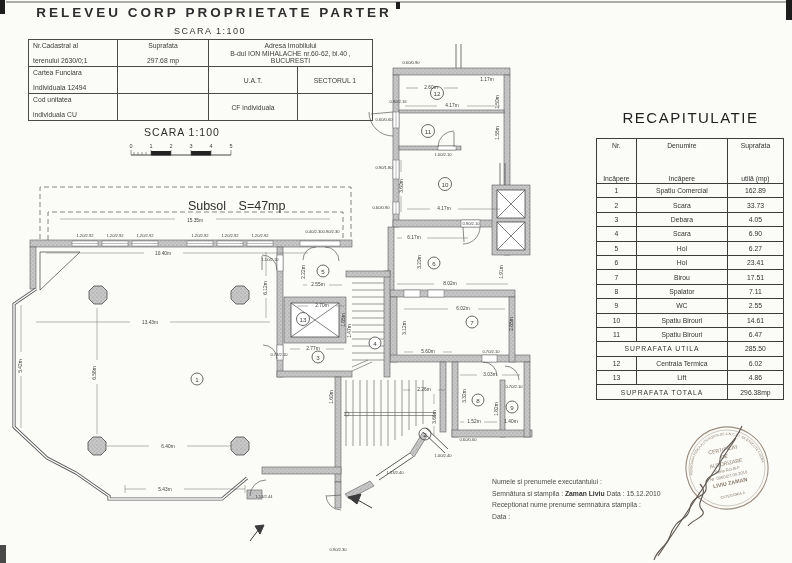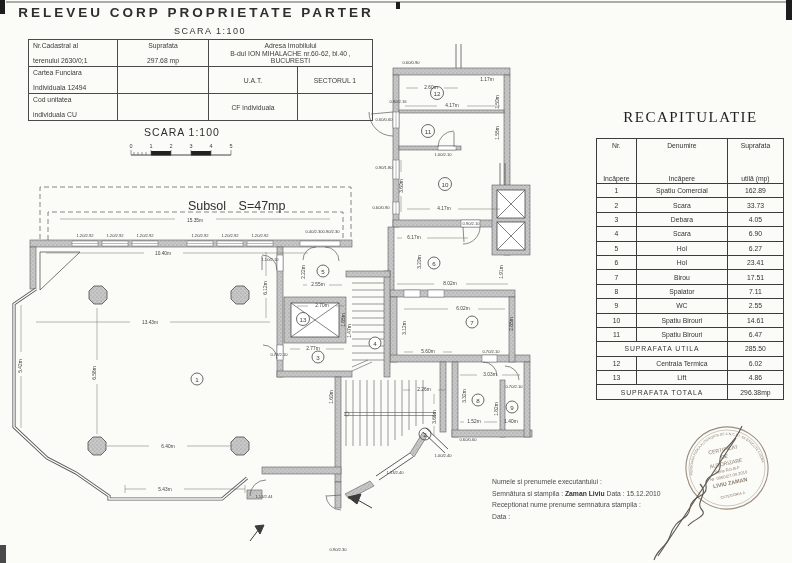--- a/index.html
+++ b/index.html
@@ -3,32 +3,32 @@
 <meta charset="utf-8">
 <style>
   html,body{margin:0;padding:0;}
   body{width:792px;height:563px;background:#fbfbf8;position:relative;overflow:hidden;
        font-family:"Liberation Sans",sans-serif;color:#3f3f3f;}
   .abs{position:absolute;}
   
   .scanline{left:6px;top:1px;width:780px;height:2px;background:#8a8a8a;opacity:.7;}
   .blotch{background:#1d1d1d;}
   
-  .title{left:16px;top:5px;width:360px;text-align:center;font-size:13.5px;letter-spacing:3px;
+  .title{left:34px;top:5px;width:360px;text-align:center;font-size:13.5px;letter-spacing:3px;
          color:#2e2e2e;font-weight:bold;}
   .subtitle{left:30px;top:26px;width:360px;text-align:center;font-size:9px;letter-spacing:1.5px;color:#333;}
   
   table{border-collapse:collapse;}
   .info{left:28px;top:39px;width:345px;}
   .info td{border:1px solid #4a4a4a;font-size:6.8px;color:#3b3b3b;padding:2px 4px;vertical-align:top;height:22px;}
   .info .two{display:flex;flex-direction:column;justify-content:space-between;height:100%;}
   .info .ctr{text-align:center;}
   .info .mid{display:flex;align-items:center;justify-content:center;height:100%;}
   
-  .recap-title{left:598px;top:109px;width:185px;text-align:center;font-family:Liberation Serif, serif;
+  .recap-title{left:598px;top:109px;width:185px;text-align:center;font-family:Liberation Sans, sans-serif;
                font-size:15px;letter-spacing:1.5px;color:#1e1e1e;}
   .recap{left:596px;top:138px;width:188px;border:1.6px solid #2d2d2d;}
   .recap td{border:1px solid #3c3c3c;font-size:6.8px;color:#333;text-align:center;height:13.4px;padding:0 2px;}
   .recap .hd{height:44px;vertical-align:top;}
   .recap .hd .two{display:flex;flex-direction:column;justify-content:space-between;height:40px;padding-top:3px;}
   .recap .tot{letter-spacing:1px;}
   
   .footer{left:492px;top:476px;width:270px;font-size:6.8px;color:#4c4c4c;line-height:11.5px;}
   .footer b{color:#333;}
   

